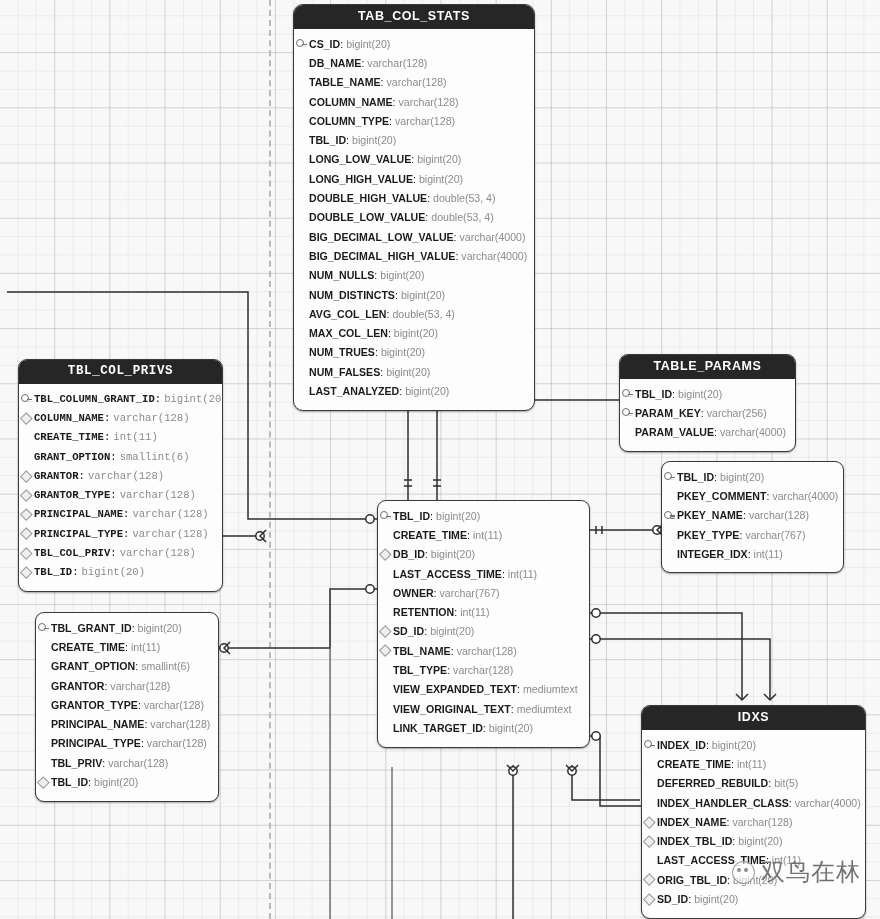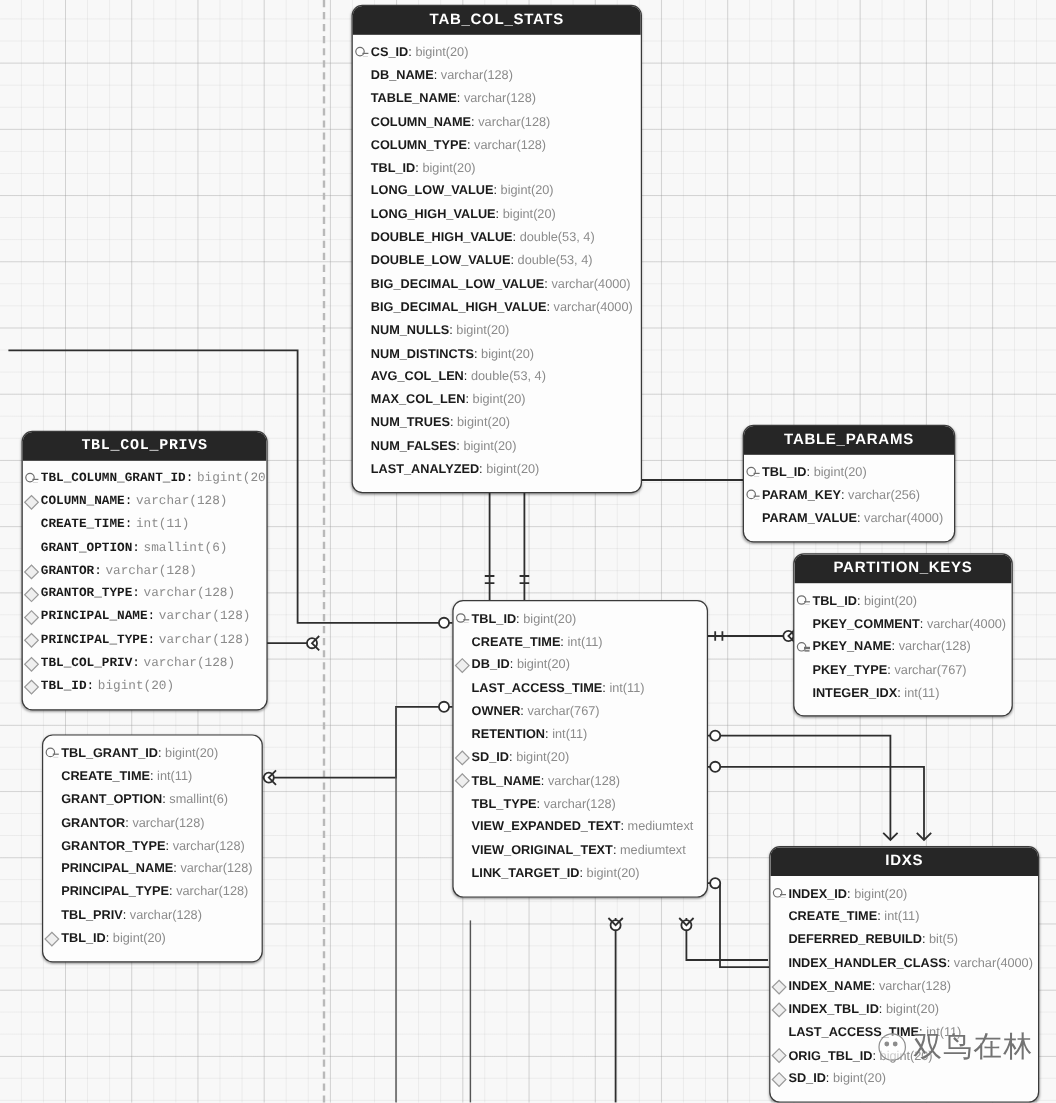--- a/index.html
+++ b/index.html
@@ -166,21 +166,21 @@
     <path d="M566,765 L572,771 L578,765"></path>
 
     <path d="M404,480 L412,480 M404,486 L412,486"></path>
     <path d="M433,480 L441,480 M433,486 L441,486"></path>
     <path d="M596,526 L596,534 M602,526 L602,534"></path>
     <path d="M608,526 L608,534" stroke-width="0"></path>
   </g>
 </svg>
 
 <div id="entities-layer">
-    <div class="entity" style="left: 293px; top: 4px; width: 240px;">
+    <div class="entity" style="left: 293px; top: 4px; width: 240px; border-radius: 10px;">
       <div class="hdr">TAB_COL_STATS</div>
       <div class="cols">
         <div class="col">
           <span class="mk">
             <span class="ic-key"></span>
           </span>
           <span class="nm">CS_ID</span>
           <span>:</span>
           <span class="ty">bigint(20)</span>
         </div>
@@ -614,21 +614,20 @@
           <span class="mk">
             <span class="ic-none"></span>
           </span>
           <span class="nm">PARAM_VALUE</span>
           <span>:</span>
           <span class="ty">varchar(4000)</span>
         </div>
       </div>
     </div>
     <div class="entity" style="left: 661px; top: 461px; width: 181px;">
-      <div class="hdr">PARTITION_KEYS</div>
       <div class="cols">
         <div class="col">
           <span class="mk">
             <span class="ic-key"></span>
           </span>
           <span class="nm">TBL_ID</span>
           <span>:</span>
           <span class="ty">bigint(20)</span>
         </div>
         <div class="col">

